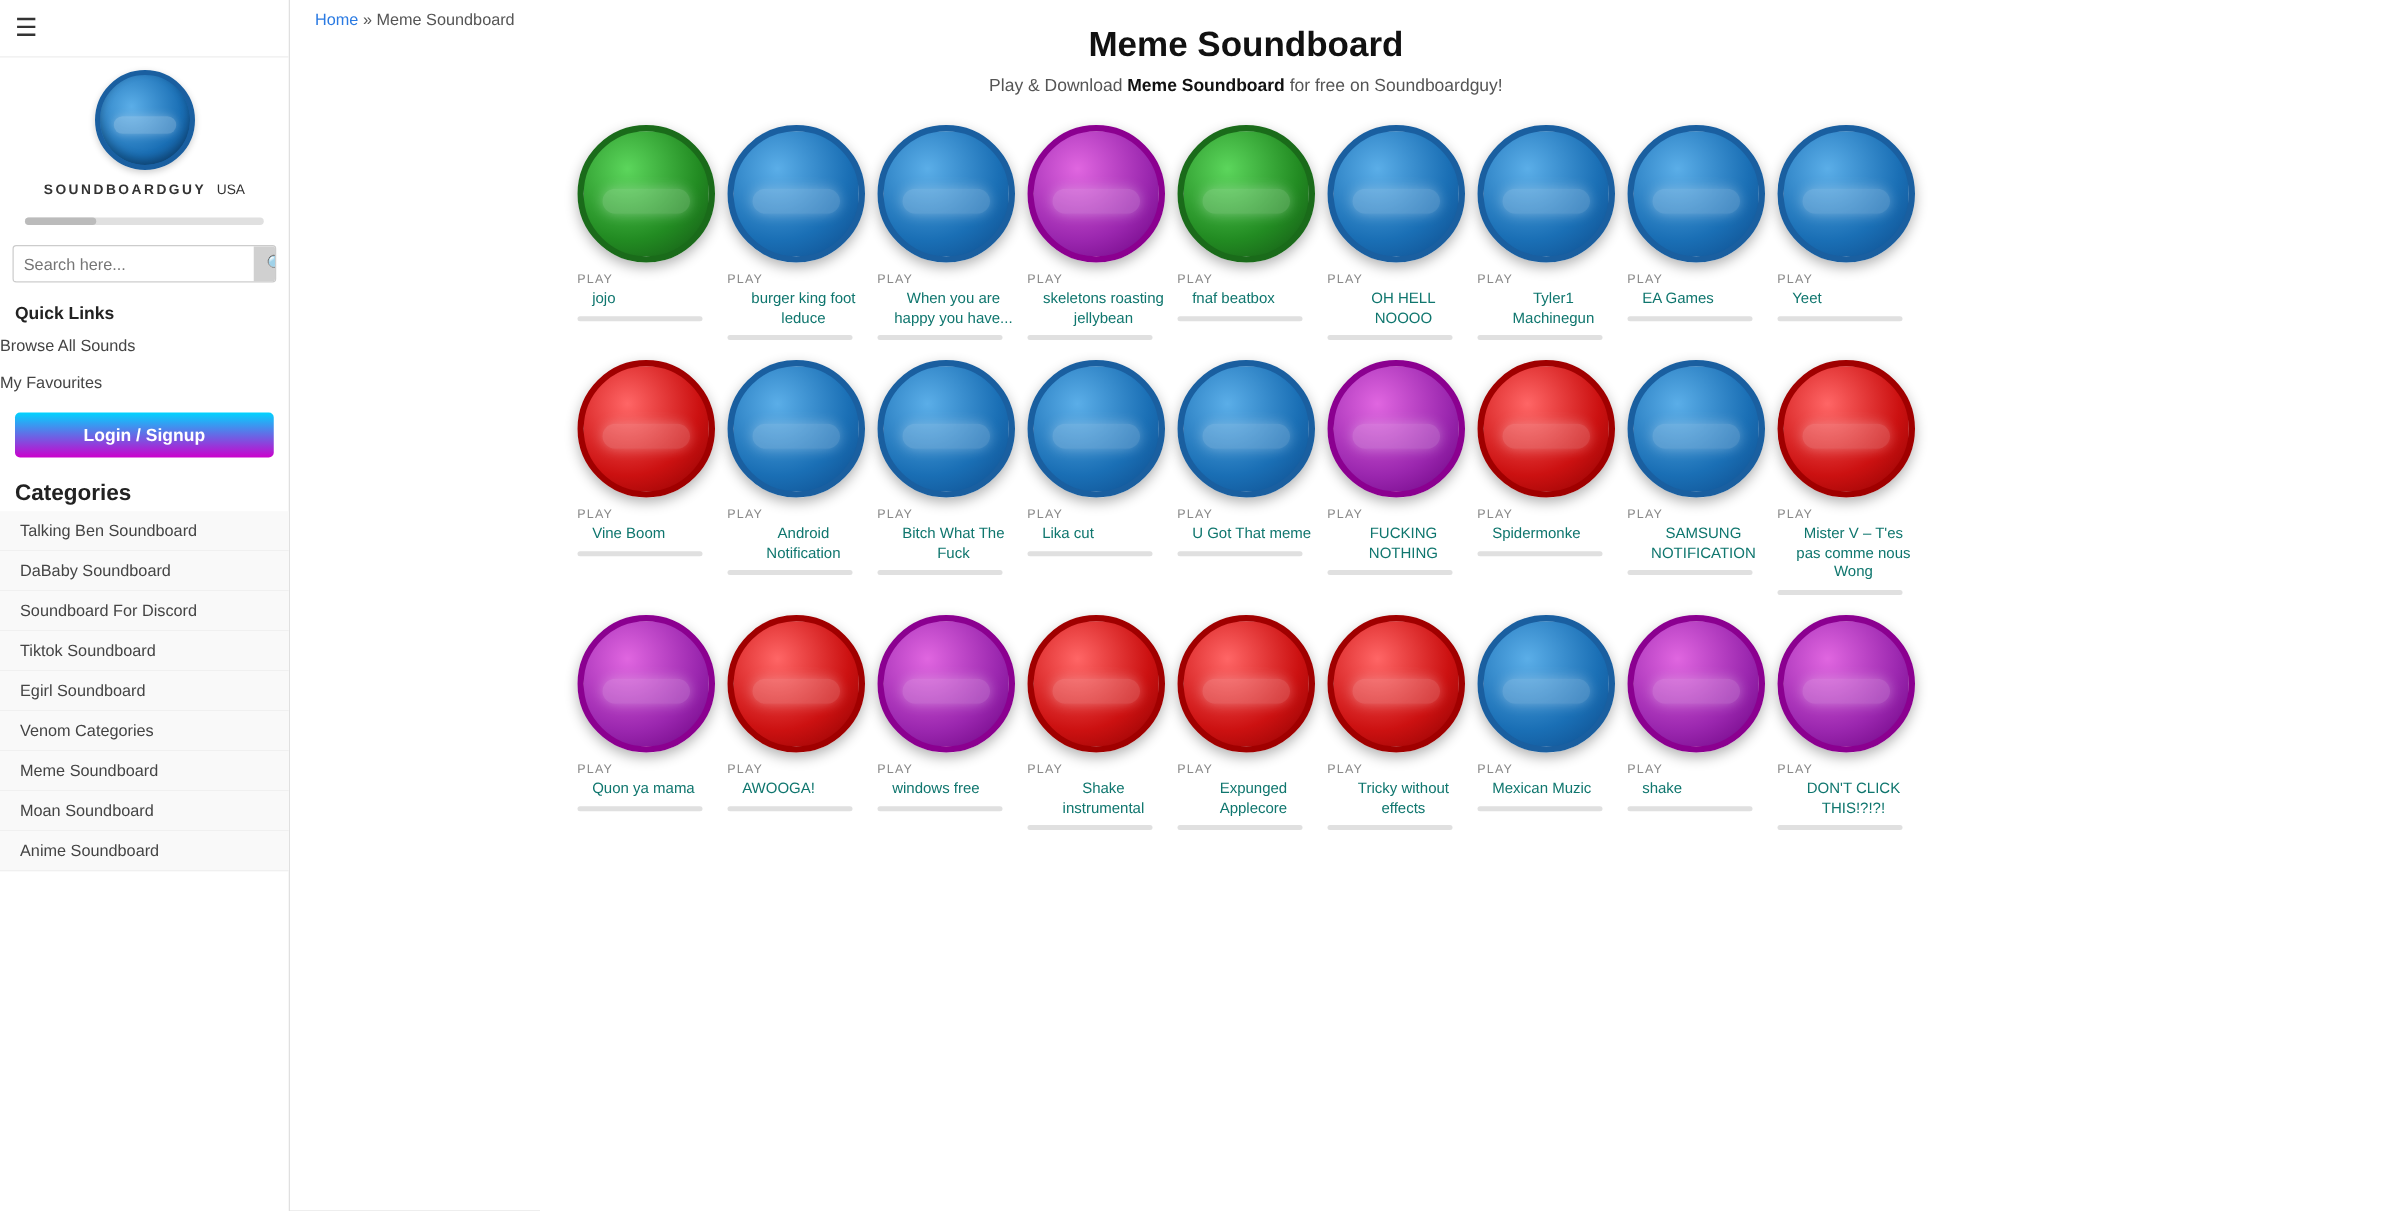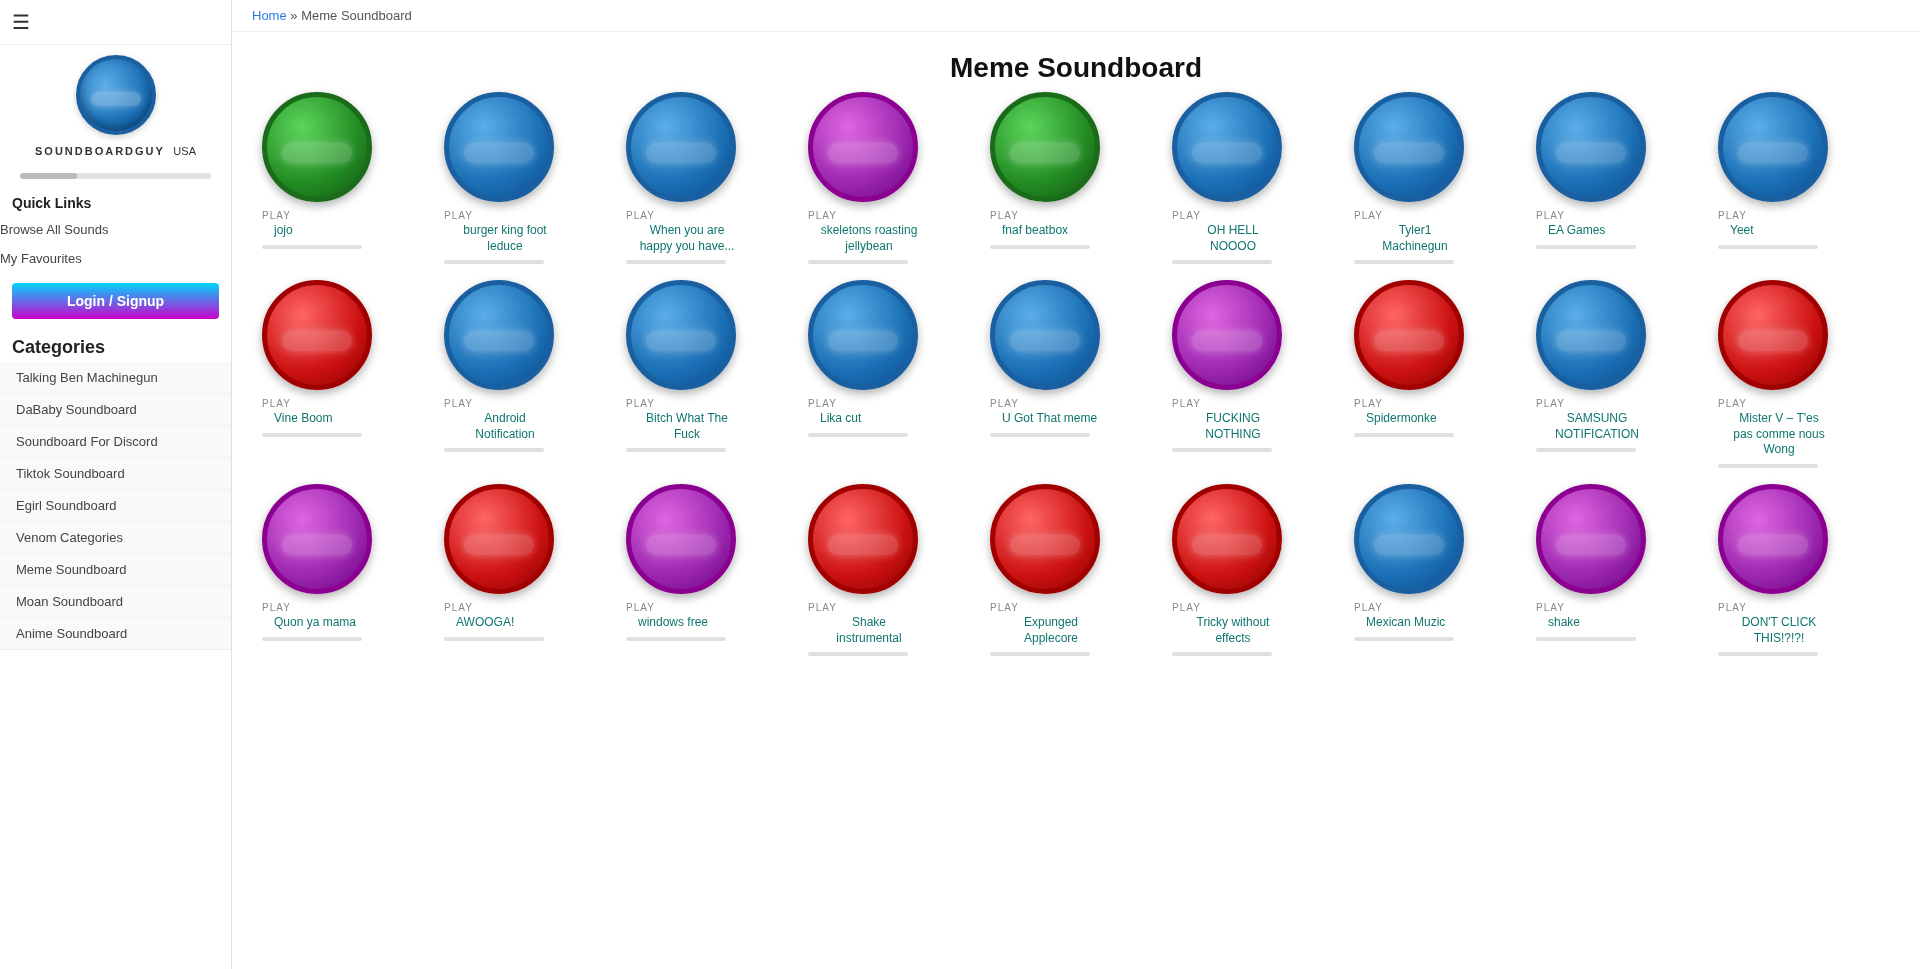--- a/index.html
+++ b/index.html
@@ -158,21 +158,21 @@
       cursor: pointer;
       border-bottom: 1px solid #f0f0f0;
       background: #f9f9f9;
       display: block;
     }
 
     
     #main {
       flex: 1;
       display: flex;
-      flex-direction: column;
+      flex-direction: row;
       overflow-y: auto;
       height: 969px;
       background: #fff;
     }
 
     .breadcrumb {
       padding: 8px 20px;
       font-size: 13px;
       color: #555;
       border-bottom: 1px solid #eee;
@@ -294,50 +294,59 @@
       <span class="brand-usa">USA</span>
     </div>
   </div>
 
   <div class="progress-bar-container">
     <div class="progress-bar">
       <div class="progress-bar-fill"></div>
     </div>
   </div>
 
+  <div class="search-area">
+    <div class="search-box">
+      <input class="search-input" type="text" placeholder="Search here..." style="">
+      <button class="search-btn">🔍</button>
+    </div>
+  </div>
 
   <div class="quick-links-title">Quick Links</div>
   <a class="sidebar-link">Browse All Sounds</a>
   <a class="sidebar-link">My Favourites</a>
 
   <button class="login-btn">Login / Signup</button>
 
   <div class="categories-title">Categories</div>
   <div id="categories-list">
-      <a class="category-item">Talking Ben Machinegun</a>
+      <a class="category-item">Talking Ben Soundboard</a>
       <a class="category-item">DaBaby Soundboard</a>
       <a class="category-item">Soundboard For Discord</a>
       <a class="category-item">Tiktok Soundboard</a>
       <a class="category-item">Egirl Soundboard</a>
       <a class="category-item">Venom Categories</a>
       <a class="category-item">Meme Soundboard</a>
       <a class="category-item">Moan Soundboard</a>
       <a class="category-item">Anime Soundboard</a>
     </div>
 </div>
 
 <div id="main">
   <div class="breadcrumb">
     <a>Home</a>
     <span> » </span>
     <span>Meme Soundboard</span>
   </div>
 
   <div class="main-content">
     <h1 class="page-title">Meme Soundboard</h1>
+    <p class="page-subtitle">
+      <span>Play &amp; Download </span><strong>Meme Soundboard</strong><span> for free on Soundboardguy!</span>
+    </p>
 
     <div class="sound-grid" id="sound-grid">
         <div class="sound-item">
           <button class="sound-button btn-green">
             <div class="sound-button-inner"></div>
           </button>
           <div class="play-label">PLAY</div>
           <div class="sound-name">jojo</div>
           <div class="sound-progress"></div>
         </div>

